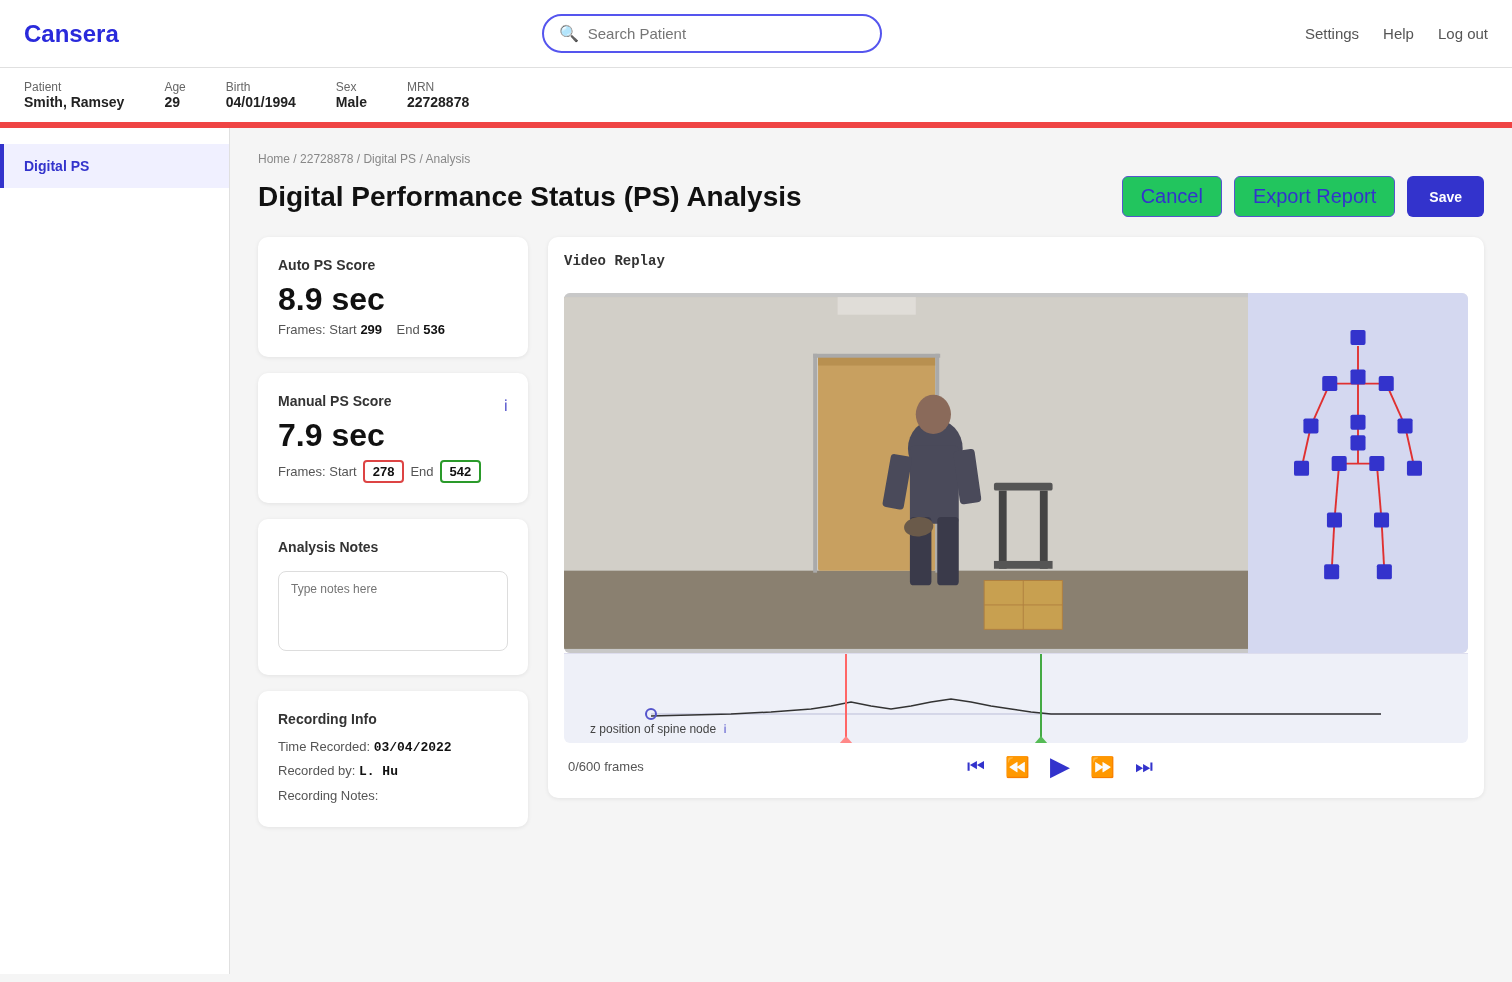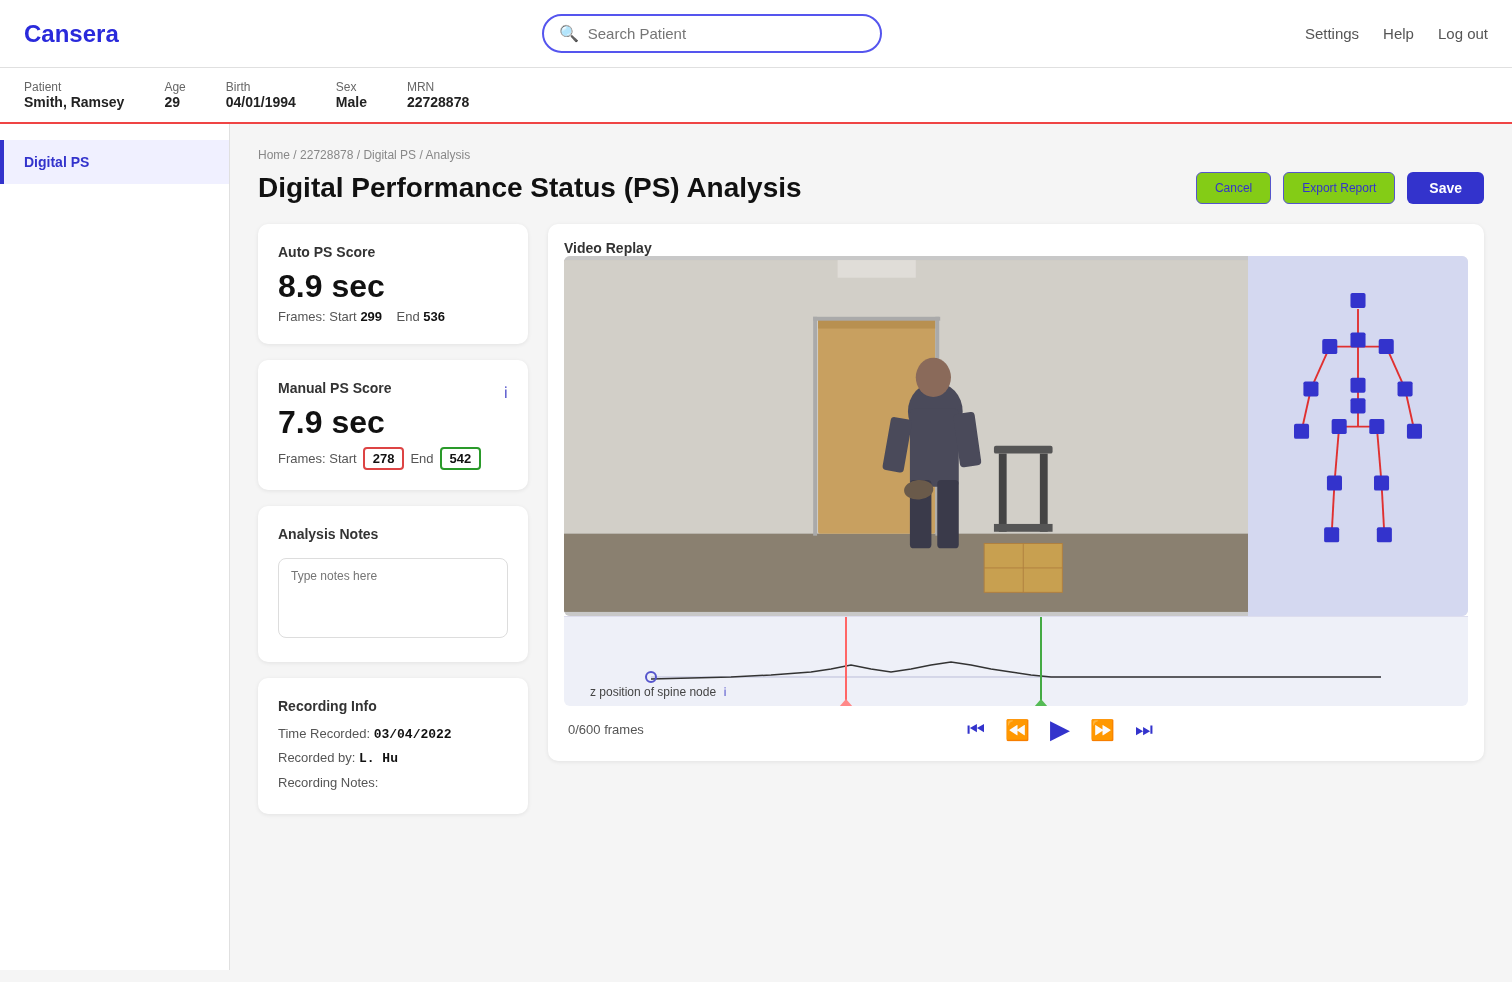--- a/index.html
+++ b/index.html
@@ -19,21 +19,21 @@
     }
     .search-bar input {
       border: none; outline: none; font-size: 15px; color: #888; width: 100%;
     }
     .search-icon { color: #888; margin-right: 8px; font-size: 16px; }
     .header-nav { display: flex; gap: 24px; align-items: center; }
     .header-nav span { font-size: 15px; color: #555; cursor: pointer; }
 
     
     .patient-bar {
-      background: #fff; padding: 12px 24px; border-bottom: 2px solid #ef4444;
+      background: #fff; padding: 12px 24px; border-bottom: 6px solid #ef4444;
       display: flex; align-items: flex-end; gap: 40px;
     }
     .patient-field { display: flex; flex-direction: column; }
     .patient-field .label { font-size: 12px; color: #666; }
     .patient-field .value { font-size: 14px; font-weight: 600; color: #222; }
 
     
     .main-layout { display: flex; min-height: calc(100vh - 136px); }
 
     
@@ -60,21 +60,21 @@
 
     
     .page-header {
       display: flex; align-items: center; justify-content: space-between;
       margin-bottom: 20px;
     }
     .page-title { font-size: 28px; font-weight: 700; color: #111; }
     .header-buttons { display: flex; gap: 12px; }
     .btn-outline {
       padding: 8px 18px; border: 1.5px solid #5555cc; border-radius: 6px;
-      background: #84cc16; color: #3333cc; font-size: 12px; cursor: pointer;
+      background: #22c55e; color: #3333cc; font-size: 20px; cursor: pointer;
       font-weight: 500;
     }
     .btn-filled {
       padding: 8px 22px; border: none; border-radius: 6px;
       background: #3333cc; color: #fff; font-size: 14px; cursor: pointer;
       font-weight: 600;
     }
 
     
     .two-col { display: flex; gap: 20px; }
@@ -107,21 +107,21 @@
       padding: 10px 12px; font-size: 12px; color: #aaa; resize: none;
       margin-top: 8px; font-family: inherit;
     }
 
     
     .recording-info { font-size: 13px; color: #555; line-height: 1.8; }
     .recording-info strong { color: #111; font-weight: 700; font-family: Liberation Mono, monospace; }
 
     
     .video-section { background: #fff; border-radius: 10px; padding: 16px; box-shadow: 0 1px 4px rgba(0,0,0,0.08); }
-    .video-label { font-size: 14px; font-weight: 600; color: #333; margin-bottom: 0; }
+    .video-label { font-size: 14px; font-weight: 600; color: #333; margin-bottom: 24px; font-family: Liberation Mono, monospace; }
 
     .video-container {
       display: flex; background: #e8e8e8; border-radius: 6px; overflow: hidden;
       height: 360px;
     }
     .video-left { flex: 1; background: #c8c8c8; position: relative; overflow: hidden; }
     .video-right { width: 220px; background: #d4d8f0; display: flex; align-items: center; justify-content: center; }
 
     
     .skeleton-svg { width: 180px; height: 320px; }

